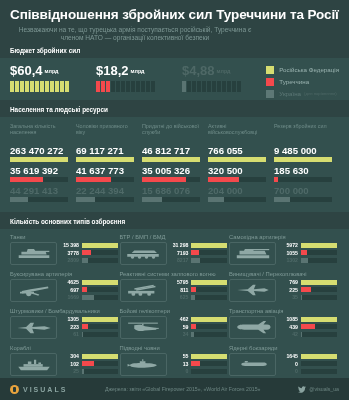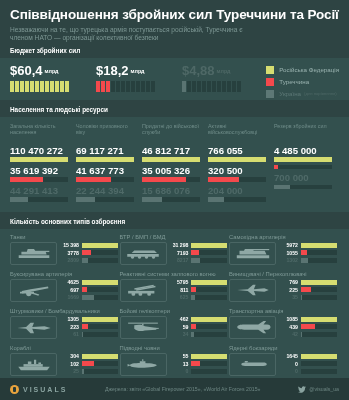--- a/index.html
+++ b/index.html
@@ -5,21 +5,21 @@
   * { box-sizing: border-box; margin: 0; padding: 0; }
   html, body {
     width: 349px; height: 400px;
     background: #2e4443;
     font-family: "Liberation Sans", sans-serif;
     overflow: hidden;
   }
   .page { position: relative; width: 349px; height: 400px; background: #2e4443; }
 
   
-  .header { padding: 8px 12px 4px 10px; }
+  .header { padding: 8px 12px 4px 10px; text-align: center; }
   .title {
     color: #ffffff; font-size: 13.5px; font-weight: bold;
     letter-spacing: -0.1px; line-height: 14px; white-space: nowrap;
   }
   .subtitle {
     color: #7d9794; font-size: 6.6px; line-height: 8.4px;
     margin-top: 4px; max-width: 250px;
   }
 
   
@@ -199,21 +199,21 @@
       </div>
     </div>
   </div>
 
   <div>
     <div class="section-head" style="margin-top:6px">Населення та людські ресурси</div>
     <div class="band pop-wrap">
       <div class="pop-row" id="pop-row">
           <div class="pop-col">
             <div class="pop-label">Загальна кількість населення</div>
-            <div class="pop-num n-ru">110 470 272</div>
+            <div class="pop-num n-ru">263 470 272</div>
             <div class="pbar-bg">
               <div class="pbar ru" style="width:100%"></div>
             </div>
             <div class="pop-num n-tr">35 619 392</div>
             <div class="pbar-bg">
               <div class="pbar tr" style="width:57%"></div>
             </div>
             <div class="pop-num n-ua">44 291 413</div>
             <div class="pbar-bg">
               <div class="pbar ua" style="width:31%"></div>
@@ -259,24 +259,25 @@
             <div class="pbar-bg">
               <div class="pbar tr" style="width:54%"></div>
             </div>
             <div class="pop-num n-ua">204 000</div>
             <div class="pbar-bg">
               <div class="pbar ua" style="width:27%"></div>
             </div>
           </div>
           <div class="pop-col">
             <div class="pop-label">Резерв збройних сил</div>
-            <div class="pop-num n-ru">4 485 000</div>
+            <div class="pop-num n-ru">9 485 000</div>
             <div class="pbar-bg">
               <div class="pbar ru" style="width:100%"></div>
             </div>
+            <div class="pop-num n-tr">185 630</div>
             <div class="pbar-bg">
               <div class="pbar tr" style="width:7%"></div>
             </div>
             <div class="pop-num n-ua">700 000</div>
             <div class="pbar-bg">
               <div class="pbar ua" style="width:28%"></div>
             </div>
           </div>
         </div>
     </div>

